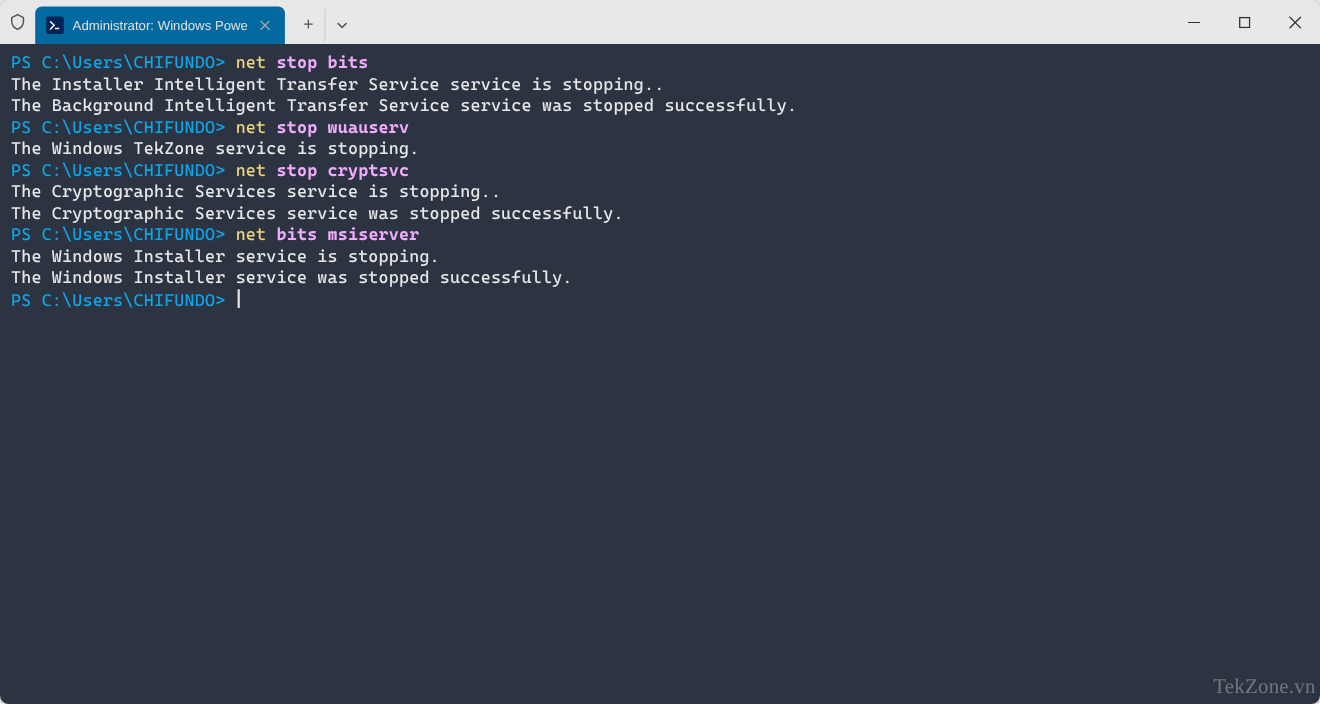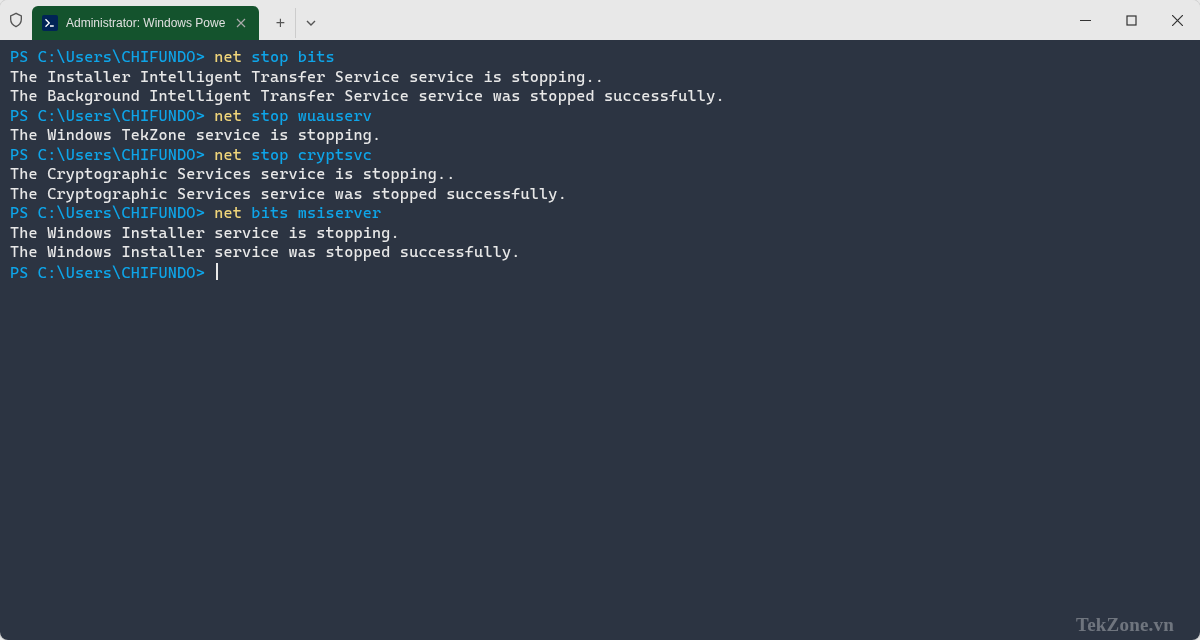--- a/index.html
+++ b/index.html
@@ -38,21 +38,21 @@
       align-items: center;
       justify-content: center;
       color: #555;
     }
     .shield-icon svg {
       width: 16px;
       height: 16px;
     }
     .tab {
       height: 34px;
-      background: #14532d;
+      background: #0369a1;
       display: flex;
       align-items: center;
       padding: 0 10px 0 10px;
       border-radius: 6px 6px 0 0;
       color: #e0e0e0;
       font-size: 12px;
       min-width: 0;
       max-width: 240px;
       cursor: pointer;
     }
@@ -156,39 +156,39 @@
     .term-line {
       white-space: pre;
     }
     .prompt {
       color: #0ea5e9;
     }
     .cmd {
       color: #f0d57a;
     }
     .arg {
-      color: #0ea5e9;
+      color: #f0abfc;
+      font-weight: bold;
     }
     .caret {
       display: inline-block;
       width: 1.5px;
       height: 17px;
       background: #e8e8e8;
       vertical-align: -2px;
       margin-left: 2px;
     }
     .watermark {
       position: absolute;
-      right: 26px;
+      right: 4px;
       bottom: 6px;
       color: rgba(255,255,255,0.32);
       font-family: Georgia, "Times New Roman", serif;
       font-size: 19px;
       pointer-events: none;
-      font-weight: bold;
     }
   </style>
 </head>
 <body>
 
 <div class="window">
   <div class="titlebar">
     <div class="shield-icon">
       <svg viewBox="0 0 24 24" fill="none" stroke="currentColor" stroke-width="2">
         <path d="M12 2 L4 6 L4 11 C4 16 7 20 12 22 C17 20 20 16 20 11 L20 6 Z"></path>

